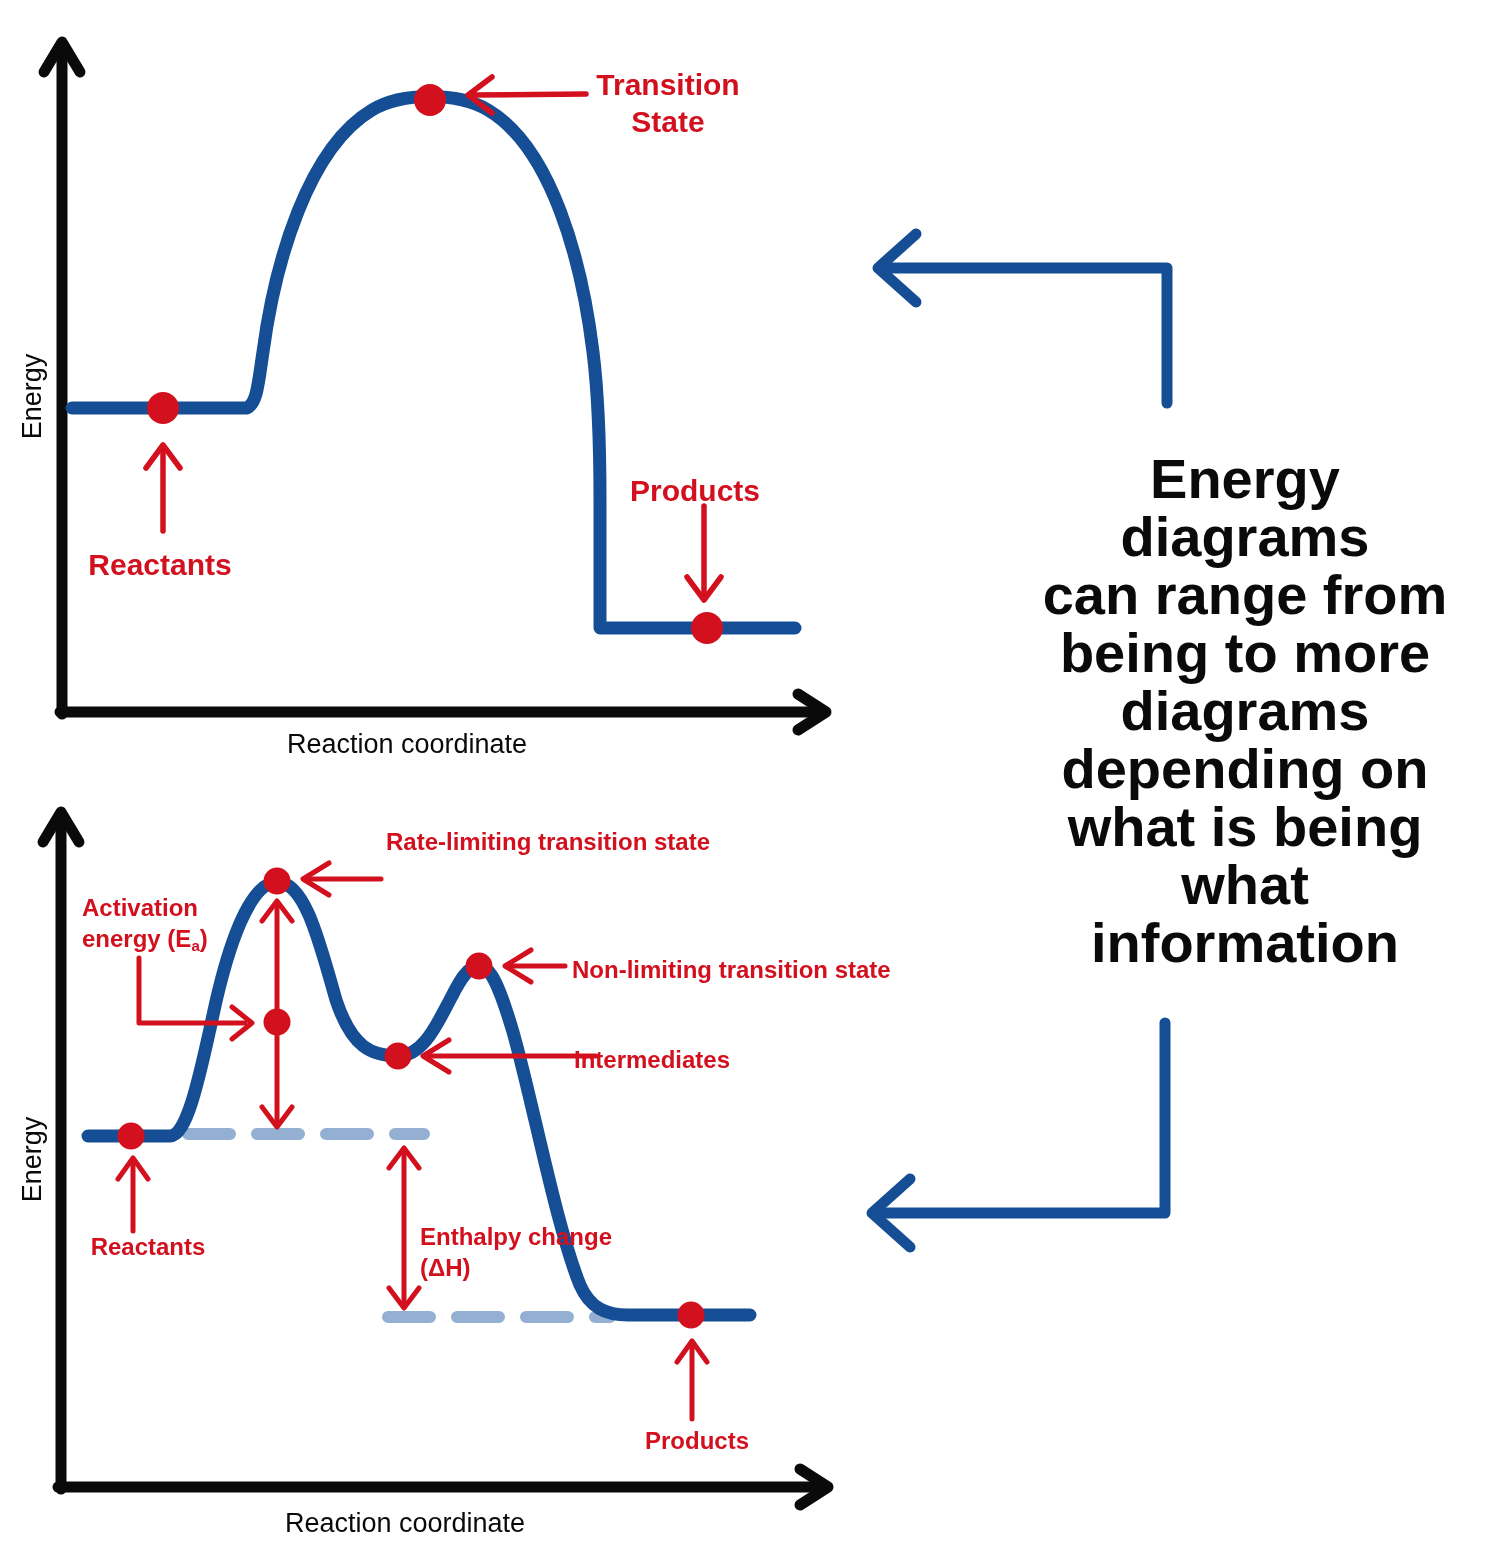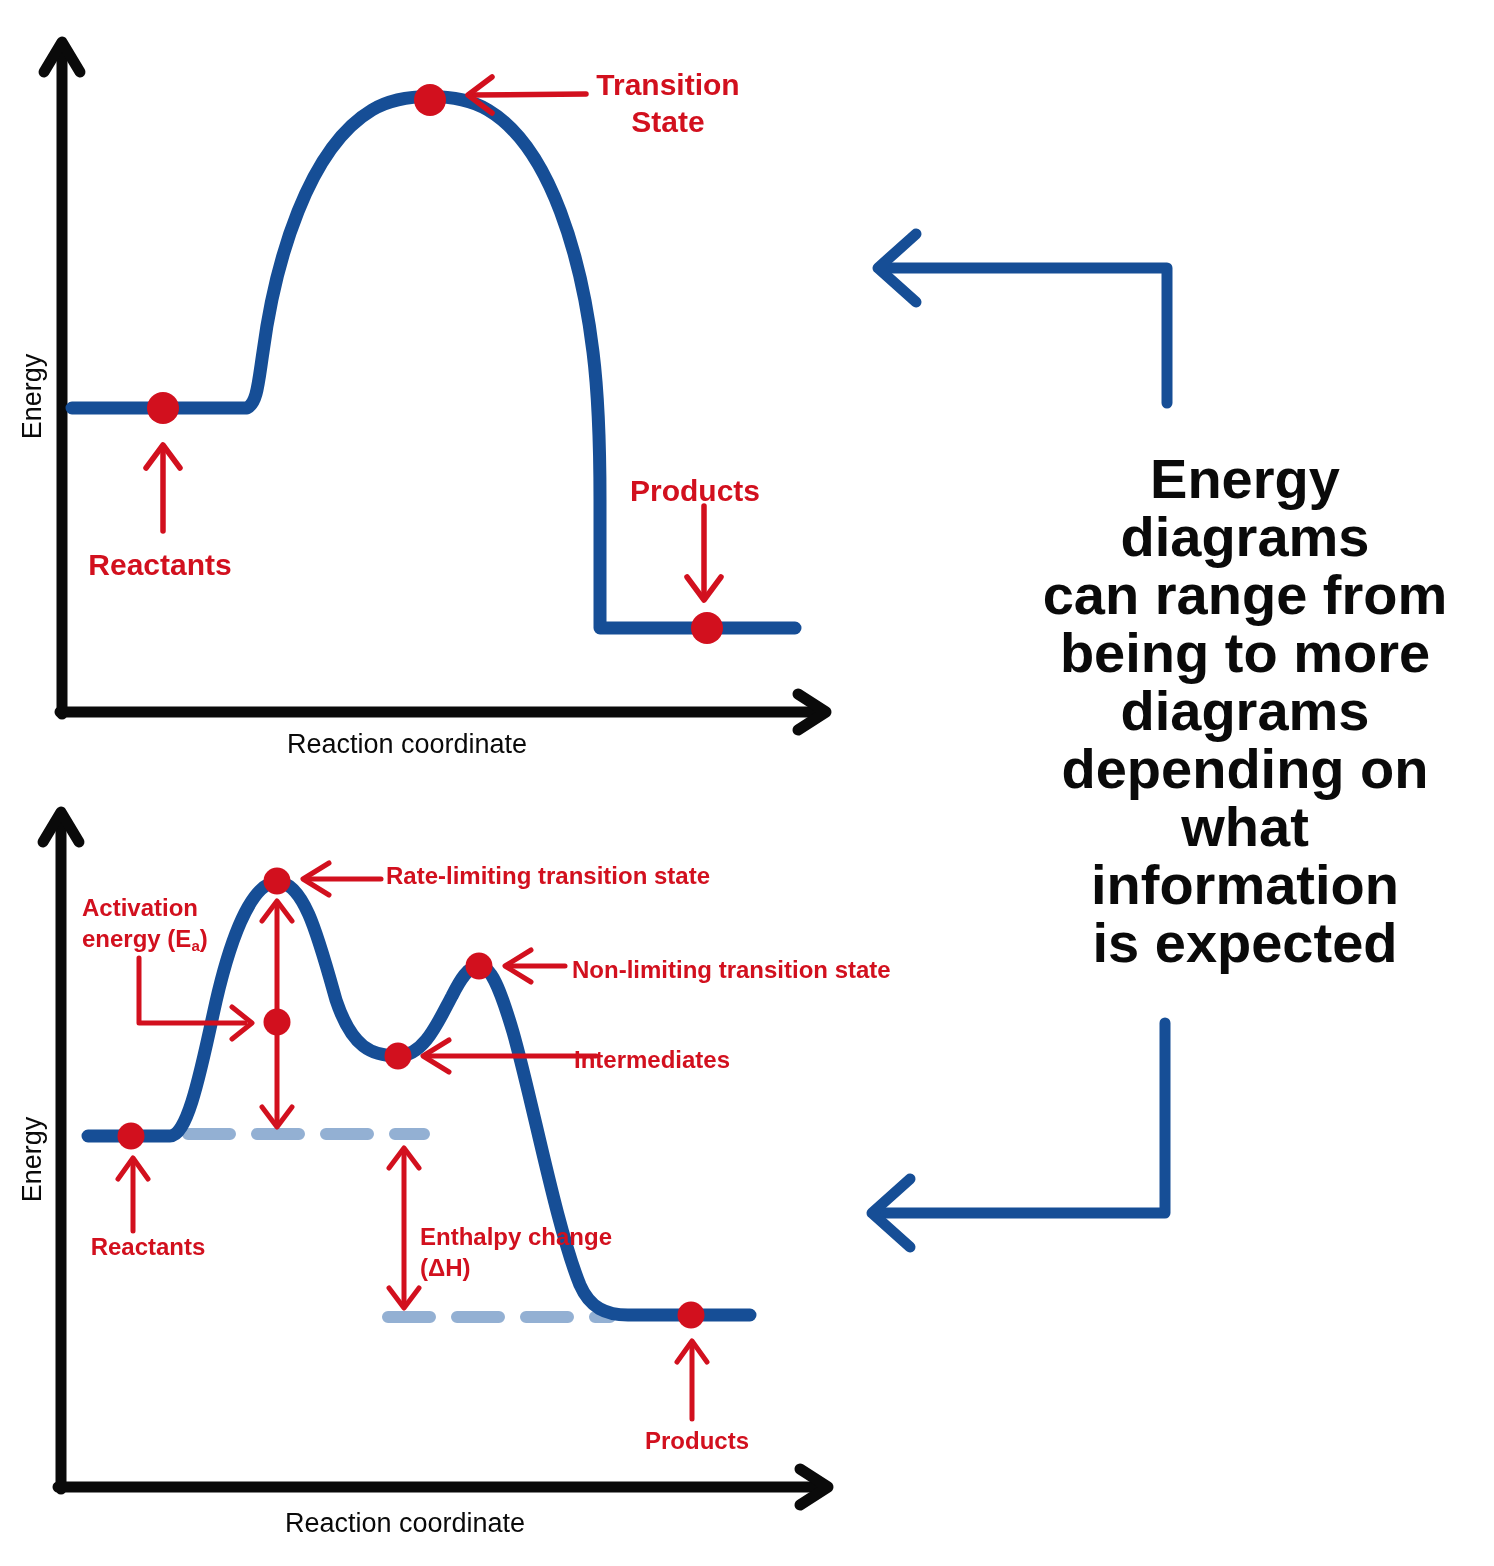--- a/index.html
+++ b/index.html
@@ -138,31 +138,31 @@
     <polyline class="ba" points="910,1179 872,1213 910,1247"></polyline>
   </g>
 </svg>
 
 <div class="lbl tsz center" style="left:583px;top:56px;width:170px;">Transition State</div>
 <div class="lbl tsz center" style="left:50px;top:536px;width:220px;">Reactants</div>
 <div class="lbl tsz center" style="left:585px;top:462px;width:220px;">Products</div>
 <div class="axis-label vert" style="left:-68px;top:381px;">Energy</div>
 <div class="axis-label center" style="left:247px;top:729px;width:320px;">Reaction coordinate</div>
 
-<div class="lbl bsz nowrap" style="left:386px;top:860px;">Rate-limiting transition state</div>
+<div class="lbl bsz nowrap" style="left:386px;top:826px;">Rate-limiting transition state</div>
 <div class="lbl bsz nowrap" style="left:572px;top:954px;">Non-limiting transition state</div>
 <div class="lbl bsz nowrap" style="left:574px;top:1044px;">Intermediates</div>
 <div class="lbl bsz" style="left:82px;top:892px;width:175px;"><span>Activation energy (E</span><span class="sub">a</span><span>)</span></div>
 <div class="lbl bsz" style="left:420px;top:1221px;width:215px;">Enthalpy change (ΔH)</div>
 <div class="lbl bsz center" style="left:48px;top:1231px;width:200px;">Reactants</div>
 <div class="lbl bsz center" style="left:597px;top:1425px;width:200px;">Products</div>
 <div class="axis-label vert" style="left:-68px;top:1144px;">Energy</div>
 <div class="axis-label center" style="left:245px;top:1508px;width:320px;">Reaction coordinate</div>
 
 <div class="note">
   <div>Energy diagrams</div>
   <div>can range from</div>
   <div>being to more</div>
   <div>diagrams</div>
   <div>depending on</div>
+  <div>what is being</div>
   <div>what information</div>
-  <div>is expected</div>
 </div>
 
 </body></html>

